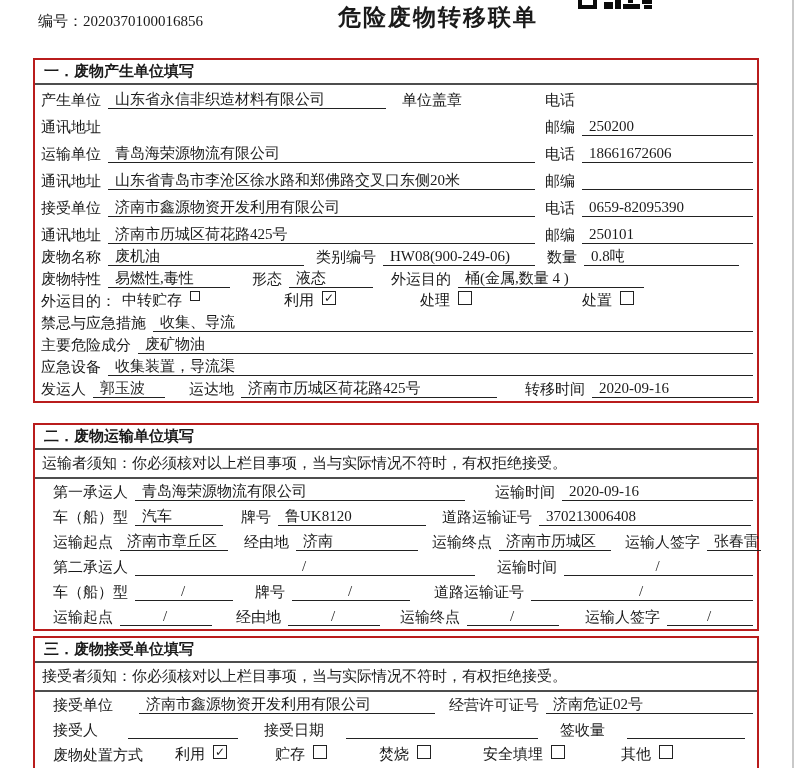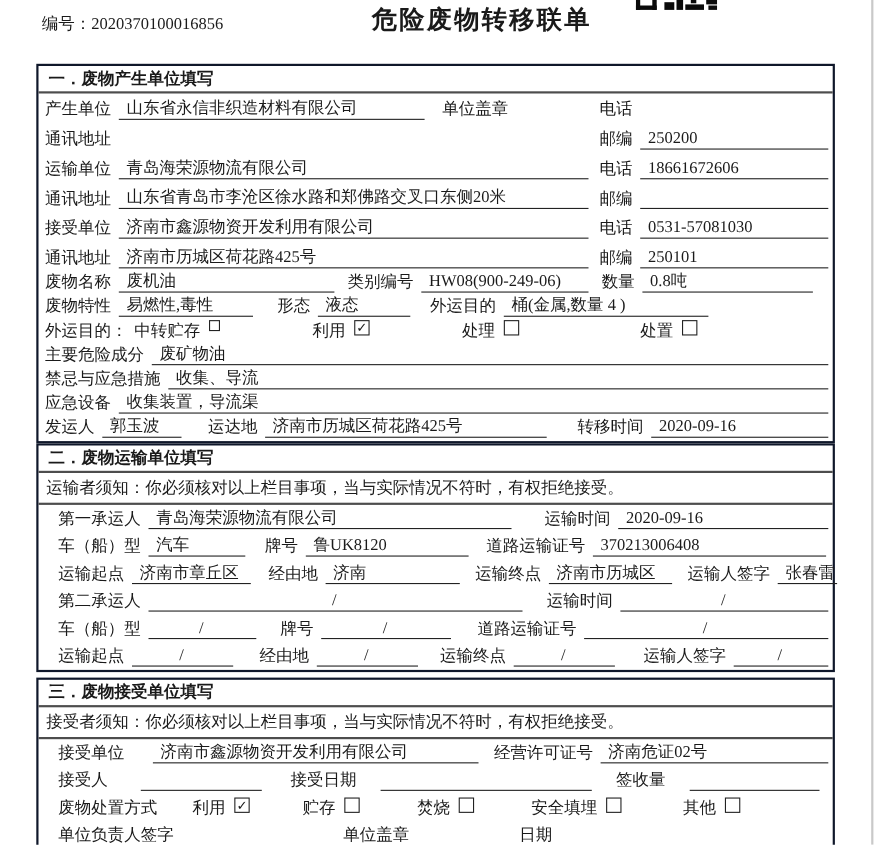--- a/index.html
+++ b/index.html
@@ -13,22 +13,22 @@
   }
   .edge-line { position:absolute; top:0; bottom:0; right:2px; width:2px; background:#c9c9c9; }
   .hdr { position:relative; height:58px; }
   .serial { position:absolute; left:38px; top:12px; font-size:15px; white-space:nowrap; }
   .doc-title {
     position:absolute; left:338px; top:2px;
     font-family:"Liberation Sans","DejaVu Sans",sans-serif;
     font-size:23px; font-weight:bold; letter-spacing:2px; white-space:nowrap;
   }
   .qr { position:absolute; left:578px; top:0; }
-  .box { margin-left:33px; width:726px; border:2px solid #0f172a; background:#fff; }
-  .gap4 { margin-top:0; } .gap5 { margin-top:5px; }
+  .box { margin-left:33px; width:726px; border:2px solid #b91c1c; background:#fff; }
+  .gap4 { margin-top:20px; } .gap5 { margin-top:5px; }
   .sec-title {
     font-family:"Liberation Sans","DejaVu Sans",sans-serif;
     font-weight:bold; font-size:15px;
     padding:2px 0 2px 9px; border-bottom:2px solid #4d4d4d; white-space:nowrap;
   }
   .notice { font-size:15px; padding:4px 0 4px 7px; border-bottom:2px solid #4d4d4d; white-space:nowrap; }
   .row { display:flex; align-items:flex-end; padding:0 0 3px 6px; }
   .h27 { height:27px; } .h22 { height:22px; } .h25 { height:25px;padding-left:18px; }
   .lbl { white-space:nowrap; font-size:15px; flex-shrink:0; line-height:17px; }
   .val {
@@ -109,21 +109,21 @@
       <span class="lbl">邮编</span>
       <span class="val grow"></span>
     </span>
   </div>
 
   <div class="row h27">
     <span class="lbl">接受单位</span>
     <span class="val grow" style="margin-right:10px">济南市鑫源物资开发利用有限公司</span>
     <span class="rgrp">
       <span class="lbl">电话</span>
-      <span class="val grow">0531-57081030</span>
+      <span class="val grow">0659-82095390</span>
     </span>
   </div>
 
   <div class="row h27">
     <span class="lbl">通讯地址</span>
     <span class="val grow" style="margin-right:10px">济南市历城区荷花路425号</span>
     <span class="rgrp">
       <span class="lbl">邮编</span>
       <span class="val grow">250101</span>
     </span>
@@ -169,27 +169,27 @@
     </span>
     <span class="cbgrp" style="margin-left:110px">
       <span>处置</span>
       <span class="cb">
           <span></span>
         </span>
     </span>
   </div>
 
   <div class="row h22">
+    <span class="lbl">禁忌与应急措施</span>
+    <span class="val grow">收集、导流</span>
+  </div>
+
+  <div class="row h22">
     <span class="lbl">主要危险成分</span>
     <span class="val grow">废矿物油</span>
-  </div>
-
-  <div class="row h22">
-    <span class="lbl">禁忌与应急措施</span>
-    <span class="val grow">收集、导流</span>
   </div>
 
   <div class="row h22">
     <span class="lbl">应急设备</span>
     <span class="val grow">收集装置，导流渠</span>
   </div>
 
   <div class="row h22">
     <span class="lbl">发运人</span>
     <span class="val" style="width:72px">郭玉波</span>

